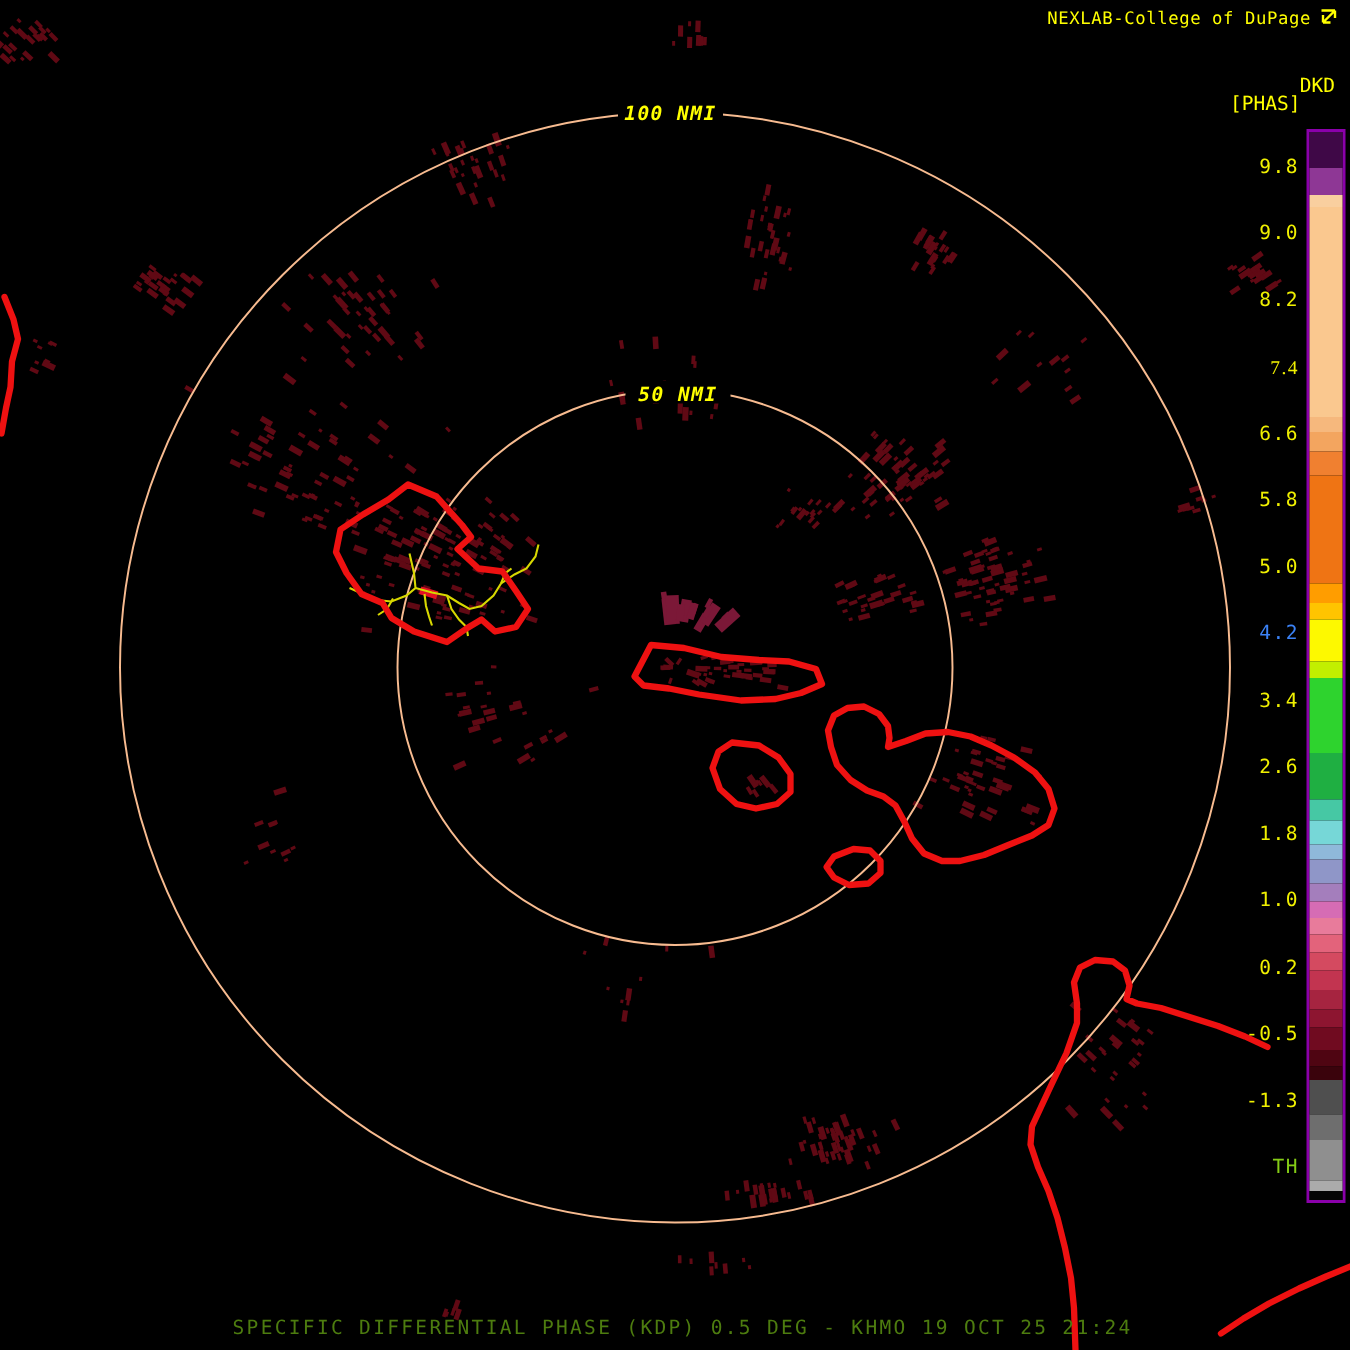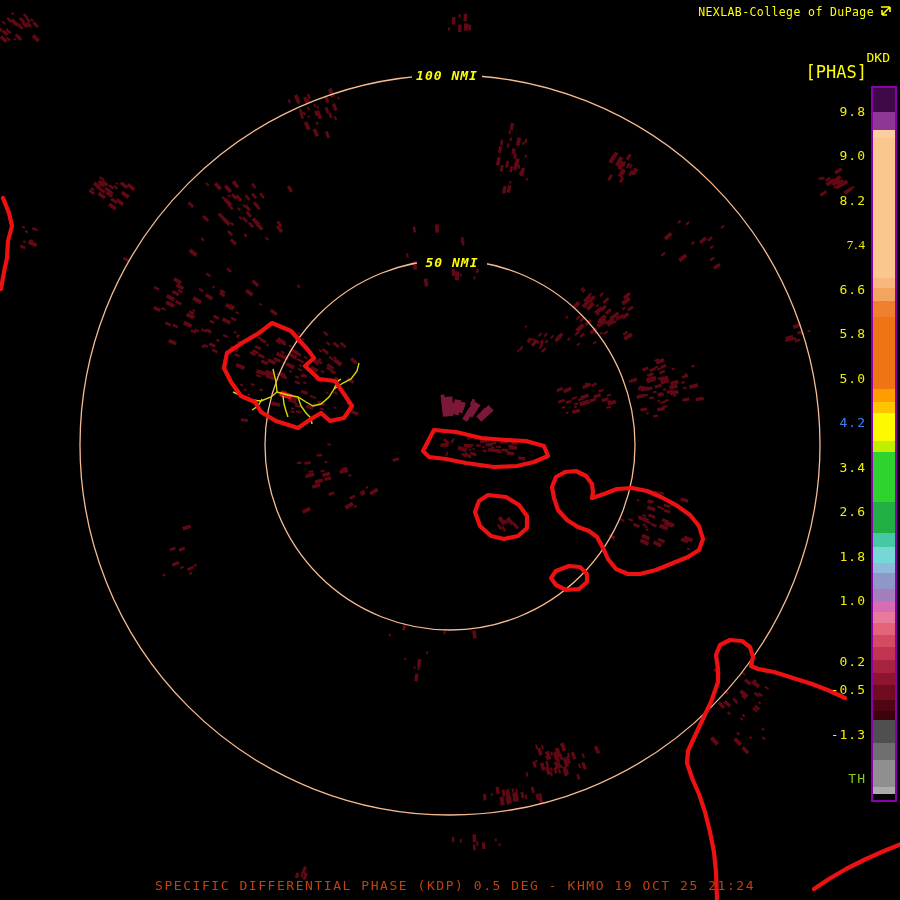--- a/index.html
+++ b/index.html
@@ -3,25 +3,25 @@
 <meta charset="utf-8">
 <style>
   html,body{margin:0;padding:0;background:#000;}
   .stage{position:relative;width:900px;height:900px;background:#000;overflow:hidden;
          font-family:"DejaVu Sans Mono",monospace;}
   svg.map{position:absolute;left:0;top:0;}
   svg.map text{font-family:"DejaVu Sans Mono",monospace;}
   .brand{position:absolute;top:5px;right:26px;color:#ffff00;font-size:11.5px;letter-spacing:.4px;}
   .logo{position:absolute;top:4px;right:7px;width:16px;height:16px;}
   .prod-code{position:absolute;top:50px;right:10px;color:#ffff00;font-size:13px;}
-  .prod-units{position:absolute;top:62px;right:33px;color:#ffff00;font-size:17px;}
+  .prod-units{position:absolute;top:62px;right:33px;color:#ffff00;font-size:13px;}
   .cbar{position:absolute;top:86px;left:871px;width:22px;border:2px solid #8a00aa;font-size:0;}
   .cbar div{width:22px;}
   .tick{position:absolute;right:34px;color:#f0f000;font-size:13px;letter-spacing:1px;text-align:right;}
-  .status{position:absolute;left:155px;top:878px;color:#c2410c;font-size:13px;
+  .status{position:absolute;left:155px;top:878px;color:#4d7c0f;font-size:13px;
           letter-spacing:1.55px;white-space:pre;}
 </style>
 </head>
 <body>
 
 <div class="stage">
 
   <svg class="map" width="900" height="900" viewBox="0 0 900 900">
       <g>
         <rect x="14.830650650901953" y="35.57322179642768" width="7.376060513767879" height="3.3192272311955455" fill="#600914" transform="rotate(-136.6 18.5 37.2)"></rect>
@@ -923,21 +923,21 @@
       <div class="tick" style="top: 193px; color: rgb(240, 240, 0);">8.2</div>
       <div class="tick" style="top: 237px; color: rgb(240, 240, 0); font-family: Liberation Serif, serif;">7.4</div>
       <div class="tick" style="top: 282px; color: rgb(240, 240, 0);">6.6</div>
       <div class="tick" style="top: 326px; color: rgb(240, 240, 0);">5.8</div>
       <div class="tick" style="top: 371px; color: rgb(240, 240, 0);">5.0</div>
       <div class="tick" style="top: 415px; color: #3b82f6;">4.2</div>
       <div class="tick" style="top: 460px; color: rgb(240, 240, 0);">3.4</div>
       <div class="tick" style="top: 504px; color: rgb(240, 240, 0);">2.6</div>
       <div class="tick" style="top: 549px; color: rgb(240, 240, 0);">1.8</div>
       <div class="tick" style="top: 593px; color: rgb(240, 240, 0);">1.0</div>
-      <div class="tick" style="top: 638px; color: rgb(240, 240, 0); margin-top: 16px;">0.2</div>
+      <div class="tick" style="top: 638px; color: rgb(240, 240, 0);">0.2</div>
       <div class="tick" style="top: 682px; color: rgb(240, 240, 0);">-0.5</div>
       <div class="tick" style="top: 727px; color: rgb(240, 240, 0);">-1.3</div>
       <div class="tick" style="top: 771px; color: #84cc16;">TH</div>
     </div>
 
   <div class="status">SPECIFIC DIFFERENTIAL PHASE (KDP) 0.5 DEG - KHMO 19 OCT 25 21:24</div>
 
 </div>
 
 </body></html>

